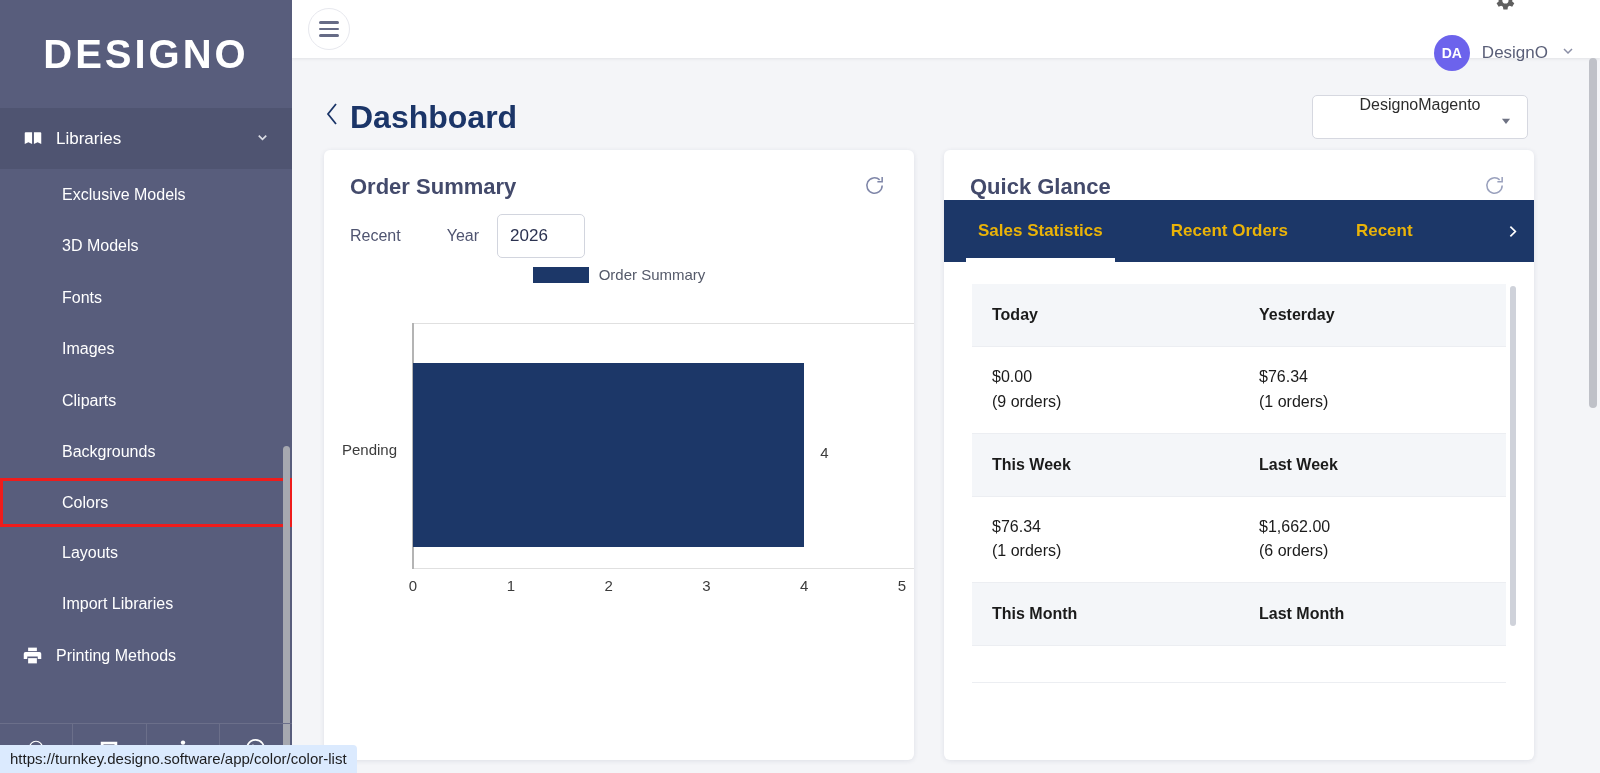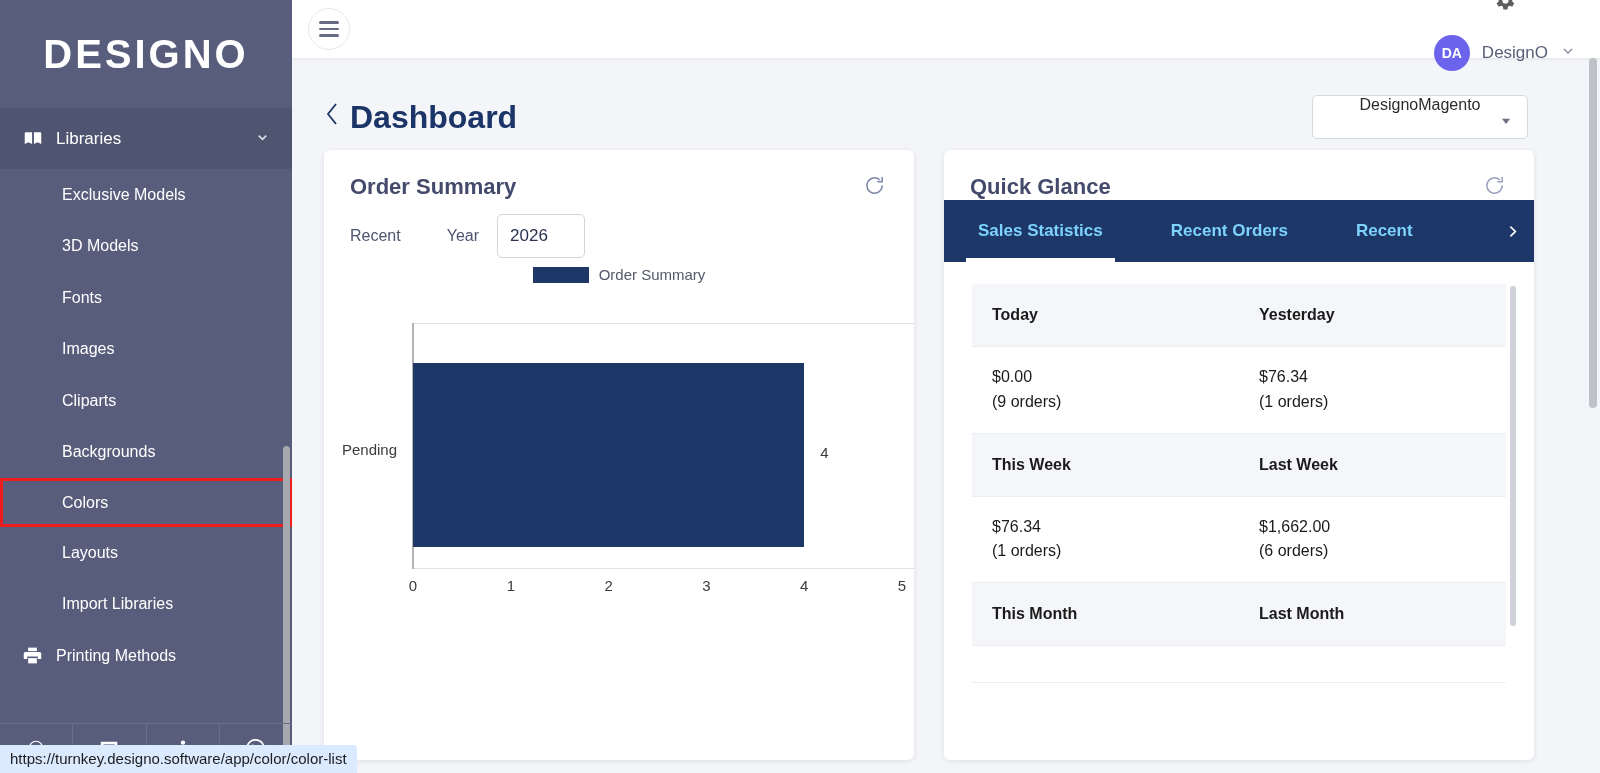--- a/index.html
+++ b/index.html
@@ -164,21 +164,21 @@
   .bar-val { position:absolute; font-size:15px; color:#3c3c3c; top: 143px;}
   .xticks { position:absolute; left:0; right:0; bottom: -6px; height: 20px;}
   .xtick { position:absolute; font-size:15px; color:#3c3c3c; transform: translateX(-50%); }
 
   
   .qg-tabs {
     display:flex; background:#1c3768; height: 62px; align-items:center;
     position:relative; overflow:hidden;
   }
   .qg-tab {
-    color:#7dd3fc; font-size:17px; font-weight:700;
+    color:#eab308; font-size:17px; font-weight:700;
     padding: 0 34px; height:62px; display:flex; align-items:center;
     position:relative; white-space:nowrap;
   }
   .qg-tab.active::after {
     content:''; position:absolute; left: 22px; right: 22px; bottom: 0;
     height: 4px; background:#fff;
   }
   .qg-tab.clipped { overflow:hidden; max-width: 92px; padding-right: 0;}
   .qg-next {
     margin-left:auto; color:#fff; width: 44px; height:62px;

